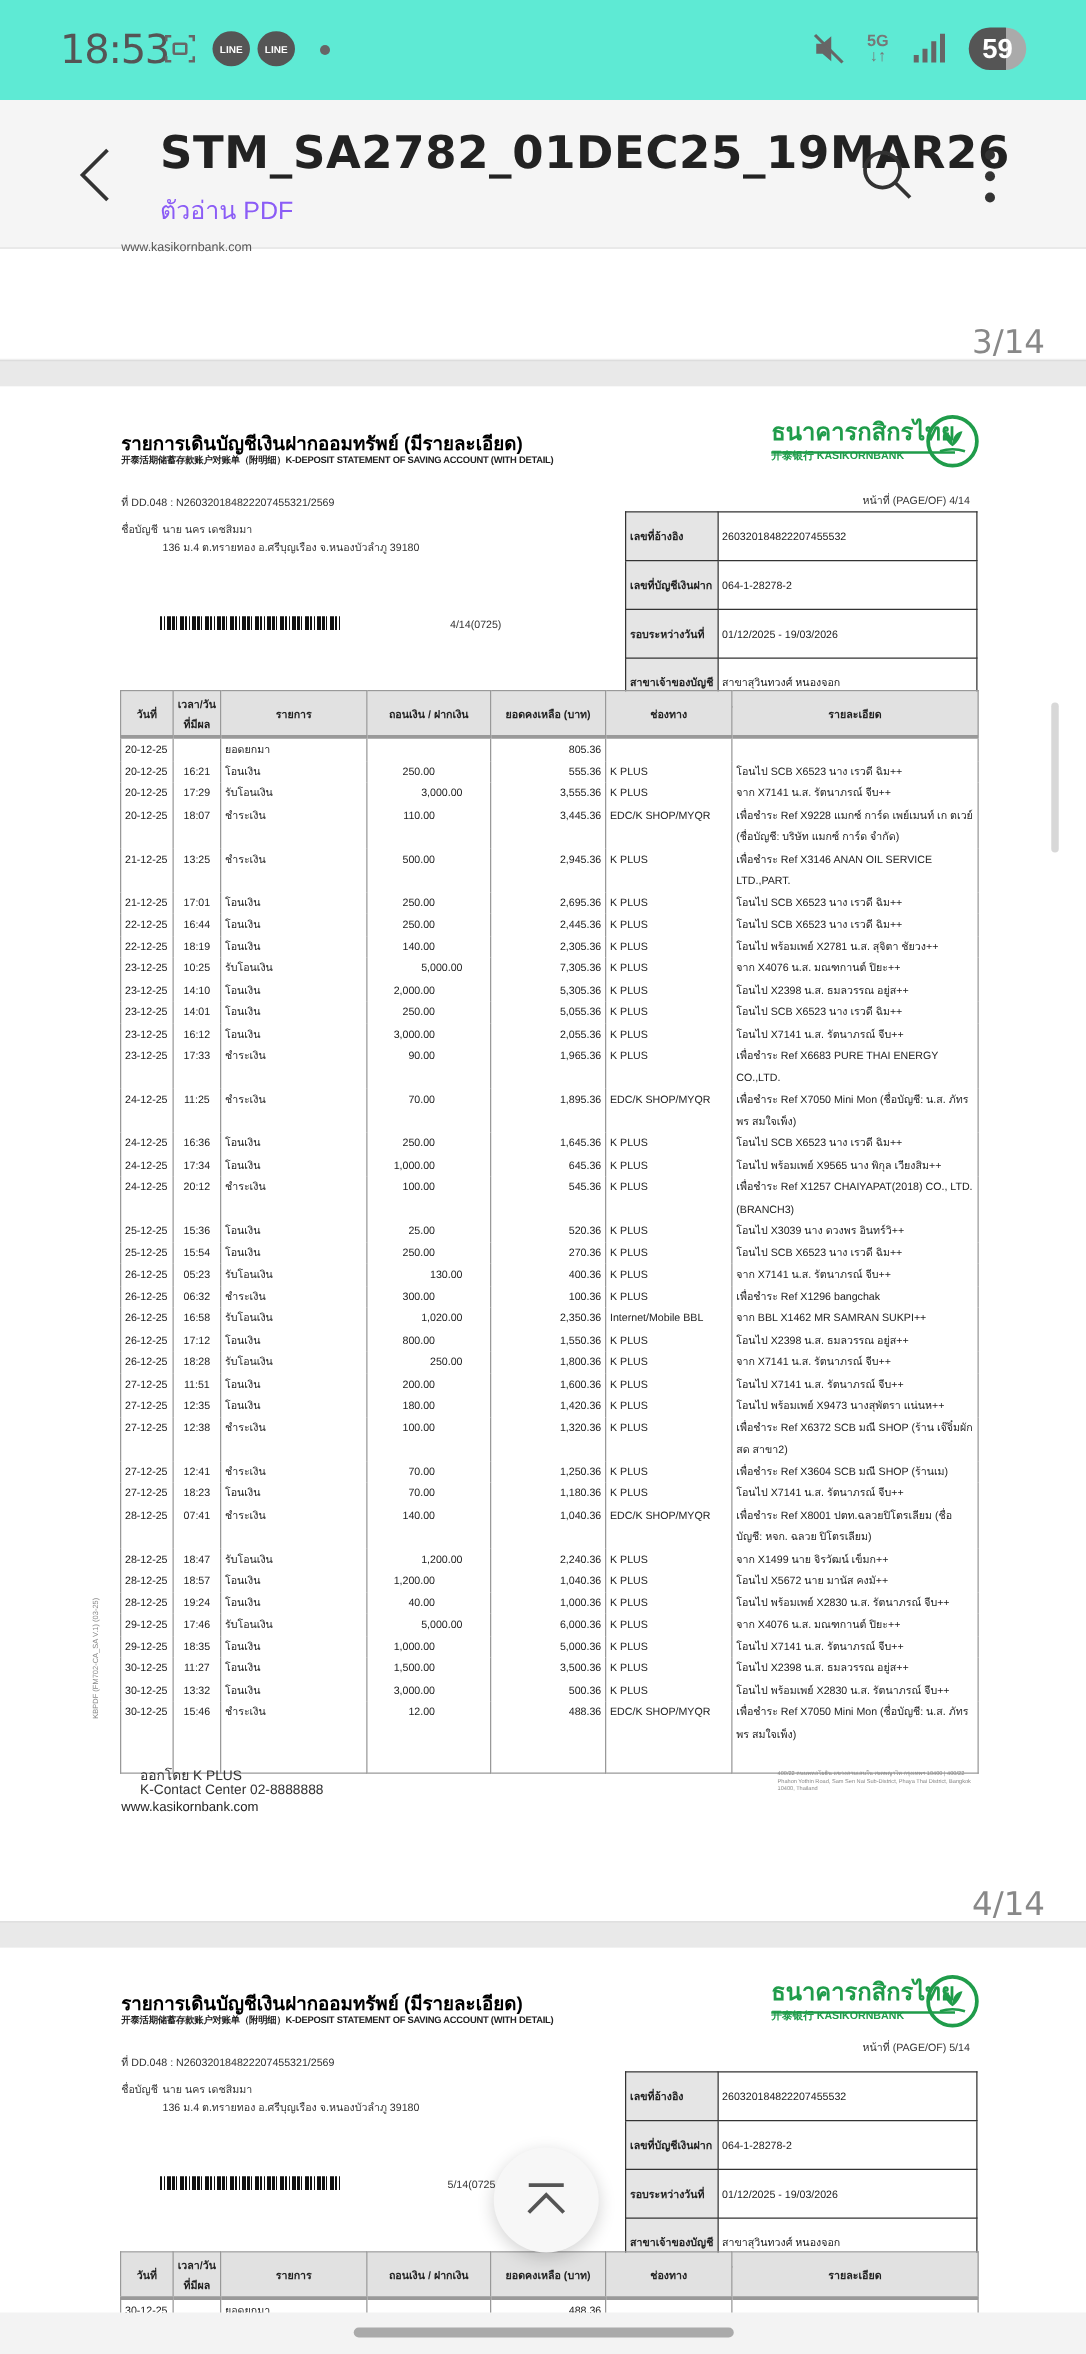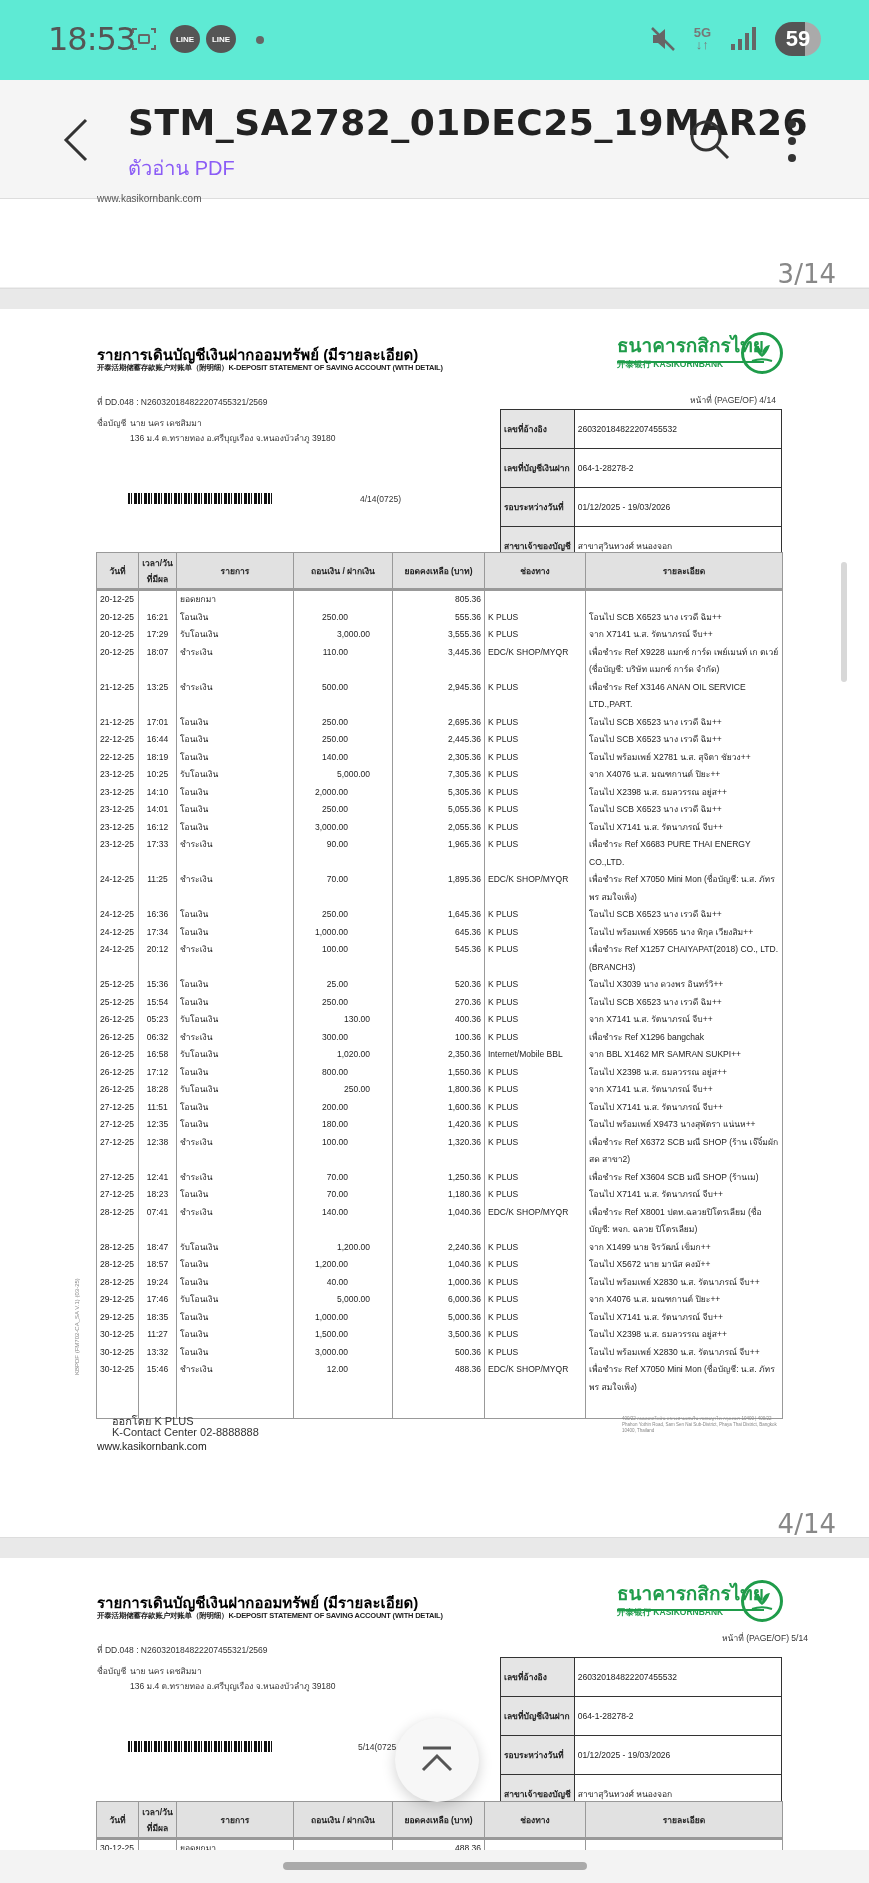--- a/index.html
+++ b/index.html
@@ -558,21 +558,21 @@
   <div class="logo" style="top:20px">
     <div class="logo-th">ธนาคารกสิกรไทย</div>
     <div class="logo-en">开泰银行 KASIKORNBANK</div>
     <div class="logo-circle">
       <svg width="36" height="36" viewBox="0 0 36 36">
           <path d="M10 10c4 0 8 4 8 10 0-6 4-10 8-10-2 6-5 10-8 12-3-2-6-6-8-12z" fill="#1f9c4a"></path>
           <path d="M8 26c6-2 14-2 20 0" stroke="#1f9c4a" stroke-width="2" fill="none"></path>
         </svg>
     </div>
   </div>
-  <div class="doc-small" style="left:722px;top:73px">หน้าที่ (PAGE/OF) 5/14</div>
+  <div class="doc-small" style="left:690px;top:73px">หน้าที่ (PAGE/OF) 5/14</div>
 
   <table class="info-table" style="top:99px">
     <tbody>
         <tr>
           <td class="k">เลขที่อ้างอิง</td>
           <td>260320184822207455532</td>
         </tr>
     <tr>
           <td class="k">เลขที่บัญชีเงินฝาก</td>
           <td>064-1-28278-2</td>

